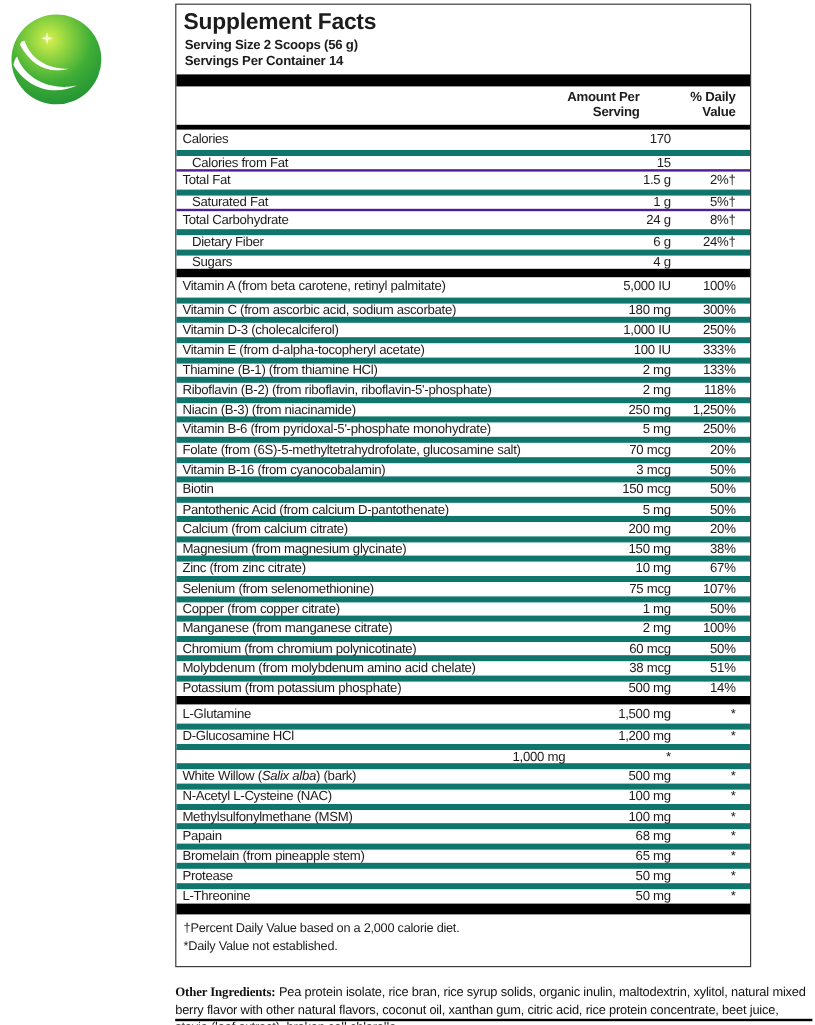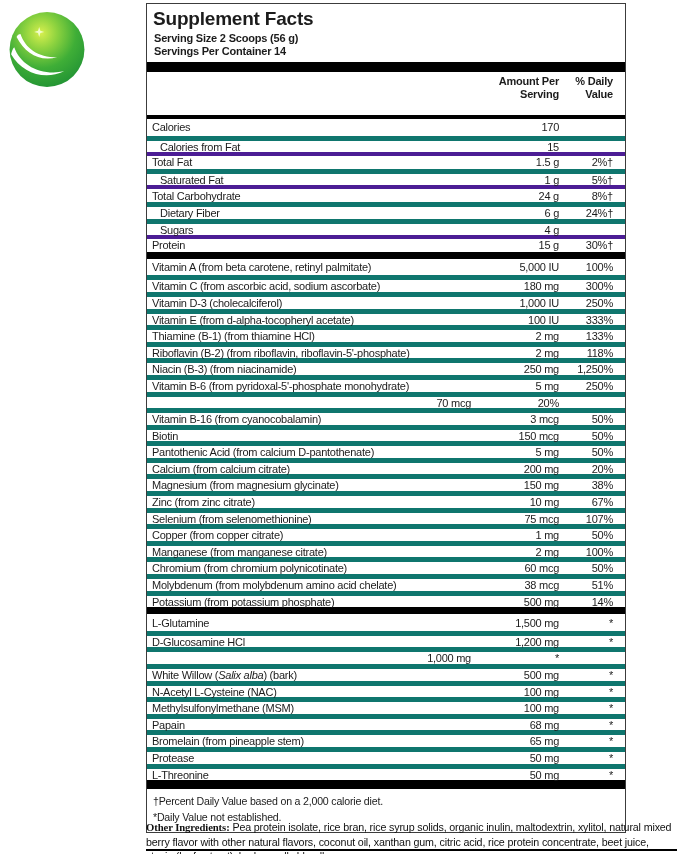--- a/index.html
+++ b/index.html
@@ -17,28 +17,28 @@
   }
   .title{font-size:19px;font-weight:bold;letter-spacing:-0.2px;margin:4px 0 2px 6px;}
   .serving-line{font-size:11px;font-weight:bold;line-height:12.5px;margin-left:7px;letter-spacing:-0.2px;}
   .bar{background:#000;}
   .bar-top{height:10px;margin-top:5px;}
   .bar-mid{height:4px;}
   .bar-sec{height:7px;}
   .bar-foot{height:9px;}
   
   .grid{display:grid;grid-template-columns:1fr 88px 54px;padding-right:12px;box-sizing:border-box;}
-  .header-row{align-items:end;padding-top:3px;padding-bottom:14px;}
+  .header-row{align-items:end;padding-top:3px;padding-bottom:3px;gap:26px;}
   .hcol{font-size:11px;font-weight:bold;text-align:right;line-height:13px;letter-spacing:-0.2px;white-space:nowrap;}
   .rows .row{
     align-items:center;height:16.6px;font-size:11px;letter-spacing:-0.25px;
     border-top:5px solid #0f766e;
   }
   .rows .row:first-child{border-top:none;}
-  .rows .row.group{border-top:4px solid #4c1d95;}
+  .rows .row.group{border-top:2px solid #4c1d95;}
   .rows .row:first-child.group{border-top:none;}
   .row .c-name{padding-left:5px;white-space:nowrap;overflow:hidden;}
   .row.indent .c-name{padding-left:13px;}
   .row.bold{font-weight:normal;}
   .row .c-amount,.row .c-dv{text-align:right;white-space:nowrap;}
   .footnotes{font-size:10.6px;line-height:15.5px;padding:5px 6px 7px 6px;letter-spacing:-0.2px;}
   
   .other-ing{
     position:absolute;left:146px;top:820px;width:531px;margin:0;
     font-size:10.7px;line-height:14.6px;letter-spacing:-0.15px;color:#111;
@@ -114,25 +114,20 @@
       <div class="grid row indent">
         <div class="c-name">Dietary Fiber</div>
         <div class="c-amount">6 g</div>
         <div class="c-dv">24%†</div>
       </div>
       <div class="grid row indent">
         <div class="c-name">Sugars</div>
         <div class="c-amount">4 g</div>
         <div class="c-dv"></div>
       </div>
-      <div class="grid row bold group">
-        <div class="c-name">Protein</div>
-        <div class="c-amount">15 g</div>
-        <div class="c-dv">30%†</div>
-      </div>
     </div>
 
   <div class="bar bar-sec"></div>
 
   <div class="rows">
       <div class="grid row">
         <div class="c-name">Vitamin A (from beta carotene, retinyl palmitate)</div>
         <div class="c-amount">5,000 IU</div>
         <div class="c-dv">100%</div>
       </div>
@@ -165,20 +160,21 @@
         <div class="c-name">Niacin (B-3) (from niacinamide)</div>
         <div class="c-amount">250 mg</div>
         <div class="c-dv">1,250%</div>
       </div>
       <div class="grid row">
         <div class="c-name">Vitamin B-6 (from pyridoxal-5'-phosphate monohydrate)</div>
         <div class="c-amount">5 mg</div>
         <div class="c-dv">250%</div>
       </div>
       <div class="grid row">
+        <div class="c-name">Folate (from (6S)-5-methyltetrahydrofolate, glucosamine salt)</div>
         <div class="c-amount">70 mcg</div>
         <div class="c-dv">20%</div>
       </div>
       <div class="grid row">
         <div class="c-name">Vitamin B-16 (from cyanocobalamin)</div>
         <div class="c-amount">3 mcg</div>
         <div class="c-dv">50%</div>
       </div>
       <div class="grid row">
         <div class="c-name">Biotin</div>

